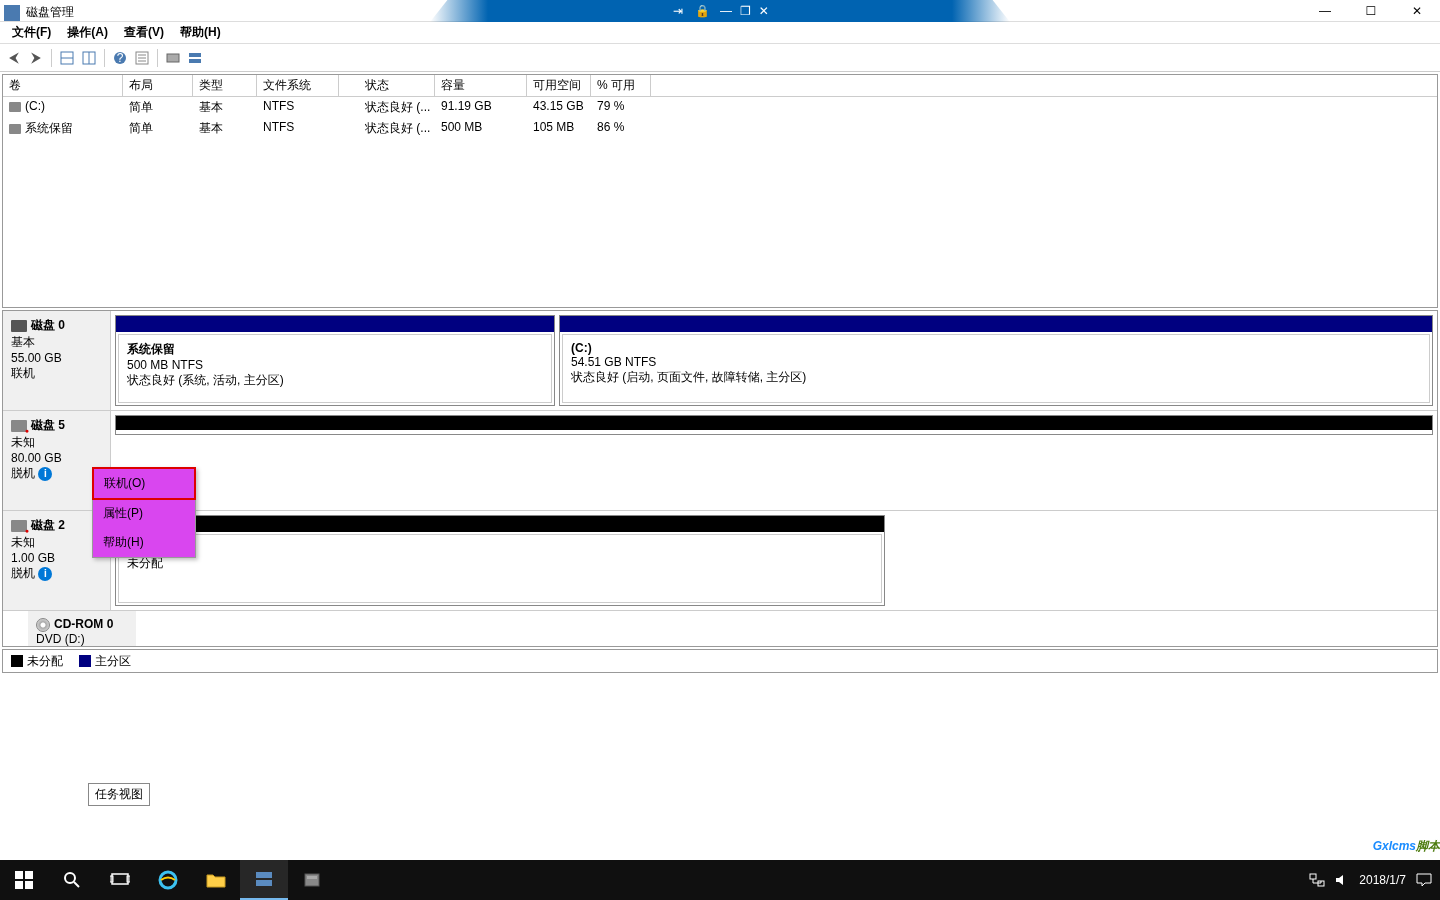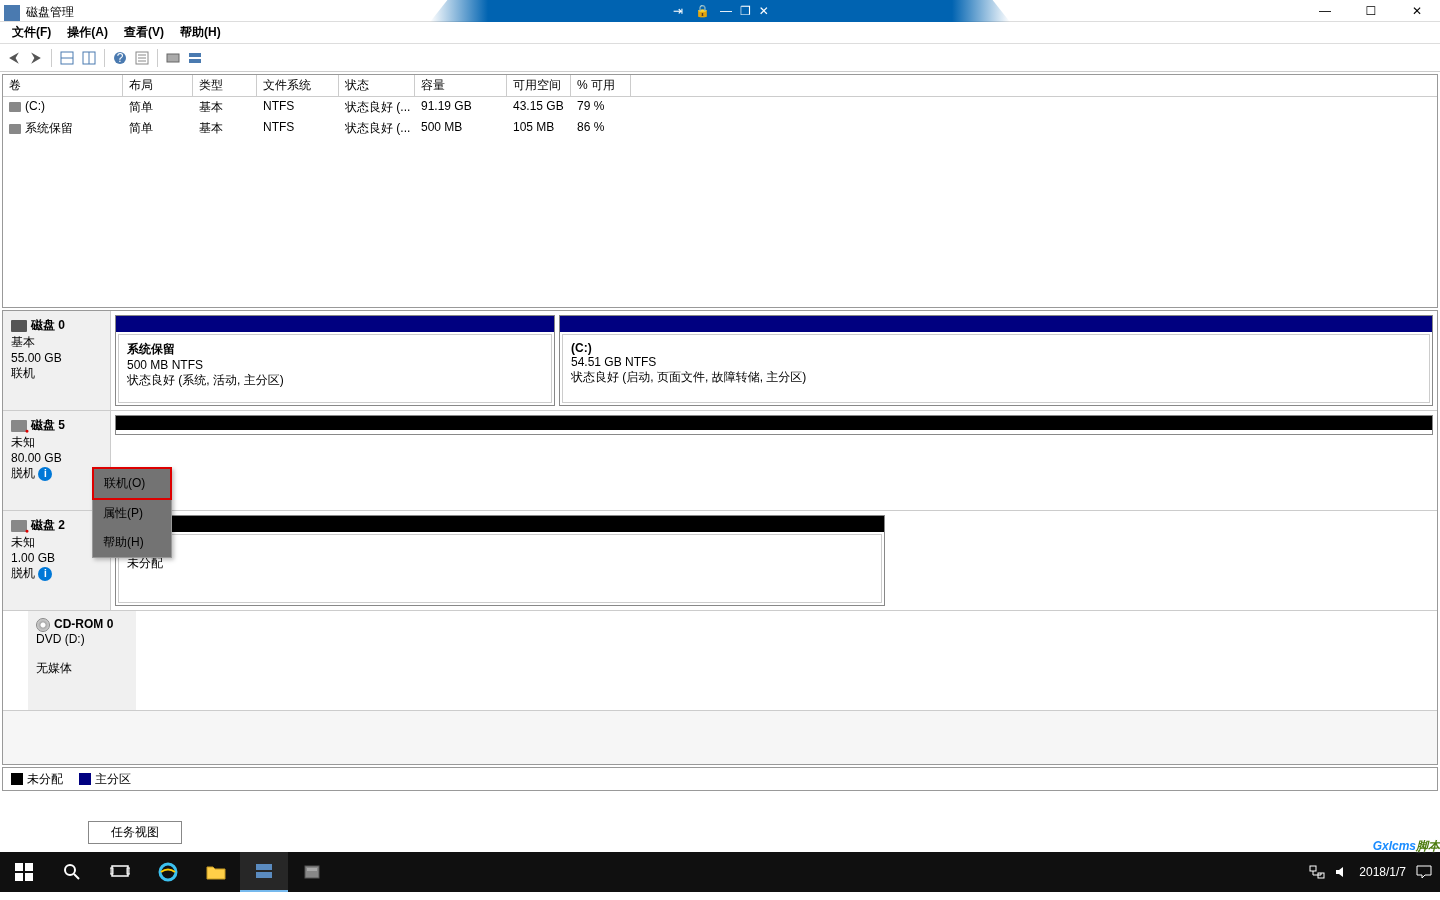--- a/index.html
+++ b/index.html
@@ -29,60 +29,60 @@
 
 .volume-table { border: 1px solid #999; margin: 2px; }
 .vt-head { display: flex; background: #fff; border-bottom: 1px solid #ccc; }
 .vt-head .vt-cell { border-right: 1px solid #ccc; padding: 2px 6px; font-weight: normal; background: #fff; }
 .vt-row { display: flex; }
 .vt-cell { padding: 2px 6px; white-space: nowrap; overflow: hidden; }
 .c-vol { width: 120px; }
 .c-layout { width: 70px; }
 .c-type { width: 64px; }
 .c-fs { width: 82px; }
-.c-status { width: 76px; }
+.c-status { width: 76px; margin-left: 20px; }
 .c-cap { width: 92px; }
 .c-free { width: 64px; }
 .c-pct { width: 60px; }
 .vt-body { height: 210px; overflow: auto; }
 .vol-icon { display: inline-block; width: 12px; height: 10px; background: #888; margin-right: 4px; border-radius: 1px; vertical-align: middle; }
 
 
-.disk-area { border: 1px solid #999; margin: 2px; height: 455px; overflow: auto; background: #f6f6f6; }
+.disk-area { border: 1px solid #999; margin: 2px; height: 337px; overflow: auto; background: #f6f6f6; }
 .disk-row { display: flex; border-bottom: 1px solid #ccc; background: #fff; min-height: 100px; }
 .disk-info { width: 108px; padding: 6px 8px; border-right: 1px solid #ccc; background: #f0f0f0; }
 .disk-info b { font-weight: bold; }
 .disk-icon { display: inline-block; width: 16px; height: 12px; background: #555; margin-right: 4px; vertical-align: middle; border-radius: 1px; }
 .disk-icon.cd { border-radius: 50%; background: radial-gradient(circle, #fff 2px, #aaa 3px, #ddd 7px); border:1px solid #888; width:14px; height:14px; }
 .disk-icon.unk { background: #888; position: relative; }
 .disk-icon.unk::after { content:"●"; color:#d00; font-size:7px; position:absolute; right:-2px; bottom:-2px; }
 .info-icon { display:inline-block; width:14px; height:14px; border-radius:50%; background:#0078d7; color:#fff; text-align:center; line-height:14px; font-size:10px; font-weight:bold; }
 .disk-parts { flex: 1; padding: 4px; display: flex; gap: 4px; }
 .part { border: 1px solid #888; display: flex; flex-direction: column; }
 .part-stripe { height: 16px; background: #000080; }
 .part-stripe.black { background: #000; }
 .part-body { padding: 6px 8px; flex: 1; border: 1px solid #ccc; margin: 2px; }
 .part-body b { font-weight: bold; }
 
 
-.ctx-menu { position: absolute; left: 92px; top: 467px; width: 80px; background: #737373; border: 1px solid #999; box-shadow: 2px 2px 4px rgba(0,0,0,0.25); z-index: 100; }
+.ctx-menu { position: absolute; left: 92px; top: 467px; width: 104px; background: #d946ef; border: 1px solid #999; box-shadow: 2px 2px 4px rgba(0,0,0,0.25); z-index: 100; }
 .ctx-item { padding: 6px 10px; cursor: pointer; }
 .ctx-item.highlighted { border: 2px solid #d00; margin: -1px; position: relative; z-index: 1; }
 
 
 .legend { border: 1px solid #999; margin: 2px; padding: 4px 8px; display: flex; gap: 16px; align-items: center; height: 24px; }
 .leg-box { display: inline-block; width: 12px; height: 12px; margin-right: 4px; vertical-align: middle; }
 .leg-black { background: #000; }
 .leg-blue { background: #000080; }
 
 
-.tv-tooltip { position: absolute; left: 88px; top: 821px; background: #fff; border: 1px solid #888; padding: 2px 22px; z-index: 50; }
-
-
-.taskbar { position: absolute; bottom: 8px; left: 0; right: 0; height: 40px; background: #101010; display: flex; align-items: center; }
+.tv-tooltip { position: absolute; left: 88px; top: 783px; background: #fff; border: 1px solid #888; padding: 2px 6px; z-index: 50; }
+
+
+.taskbar { position: absolute; bottom: 0; left: 0; right: 0; height: 40px; background: #101010; display: flex; align-items: center; }
 .task-item { width: 48px; height: 40px; display: flex; align-items: center; justify-content: center; cursor: pointer; color: #fff; }
 .task-item.active { border-bottom: 2px solid #76b9ed; background: #272727; }
 .tray { margin-left: auto; display: flex; align-items: center; color: #fff; padding-right: 8px; gap: 10px; }
 .tray-item { cursor: pointer; }
 
 
 .watermark { position: absolute; right: 0; bottom: 42px; font-size: 34px; font-weight: bold; font-style: italic; color: #1a8cff; text-shadow: 0 0 2px #fff; z-index: 200; }
 .watermark .wm2 { color: #4d7c0f; }
 
 

